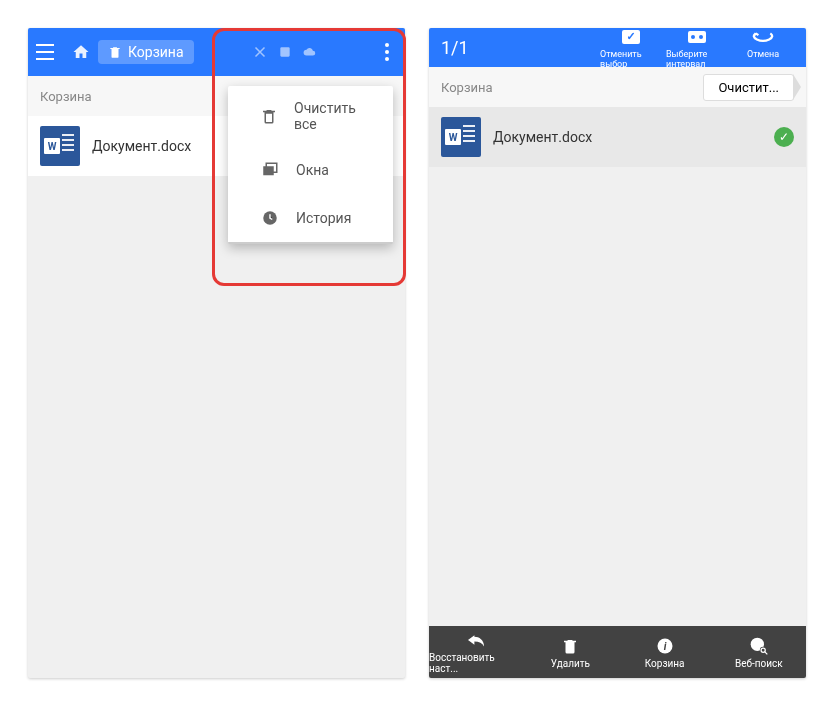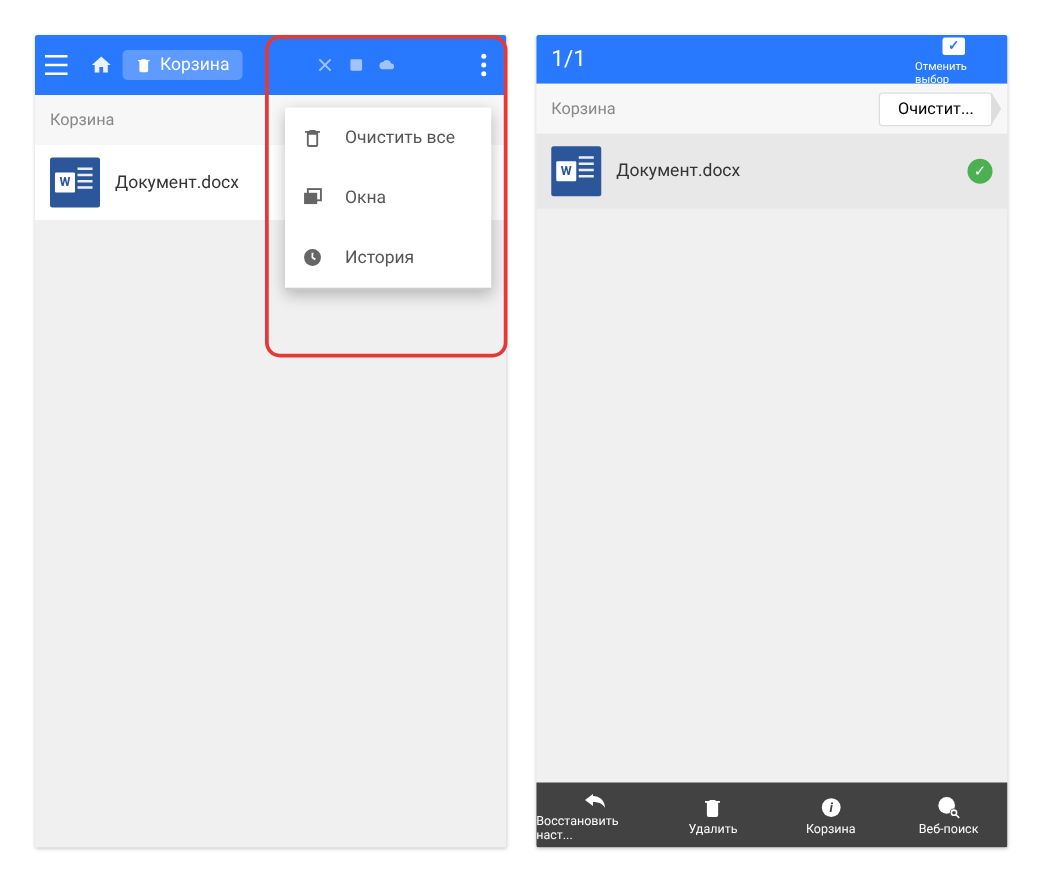--- a/index.html
+++ b/index.html
@@ -40,21 +40,21 @@
     .file-row.sel { background: #e8e8e8; }
     .file-ic { width: 40px; height: 40px; background: #2b579a; border-radius: 2px; display: flex; align-items: center; justify-content: center; color: #fff; font-size: 11px; font-weight: bold; position: relative; }
     .file-ic .w { position:absolute; left:4px; background:#fff; color:#2b579a; width:16px; height:16px; display:flex; align-items:center; justify-content:center; font-size:10px; border-radius:1px; }
     .file-ic .lines { position:absolute; right:6px; top:8px; width:12px; }
     .file-ic .lines div { height:2px; background:rgba(255,255,255,0.9); margin-bottom:3px; }
     .file-name { font-size: 14px; color: #333; flex: 1; }
     .check-circ { width: 20px; height: 20px; background: #4caf50; border-radius: 50%; display: flex; align-items: center; justify-content: center; color: #fff; font-size: 12px; }
     
     
     .menu { position: absolute; top: 48px; right: 8px; left: 8px; background: #fff; box-shadow: 0 4px 12px rgba(0,0,0,0.25); border-radius: 2px; z-index: 10; border-bottom: 2px solid #ccc; }
-    .menu-item { display: flex; align-items: center; padding: 14px 12px; gap: 16px; font-size: 14px; color: #555; cursor: pointer; }
+    .menu-item { display: flex; align-items: center; padding: 14px 32px; gap: 16px; font-size: 14px; color: #555; cursor: pointer; }
     .menu-item .mic { width: 20px; height: 20px; display: flex; align-items: center; justify-content: center; color: #666; }
     
     
     .highlight { position: absolute; top: 28px; left: 212px; width: 194px; height: 258px; border: 3px solid #e53935; border-radius: 12px; pointer-events: none; z-index: 20; }
     
     
     .bottombar { position: absolute; bottom: 0; left: 0; right: 0; height: 52px; background: #424242; display: flex; color: #fff; }
     .bottombar .btn { flex: 1; display: flex; flex-direction: column; align-items: center; justify-content: center; font-size: 10px; gap: 2px; cursor: pointer; }
     .bottombar .btn .bic { width: 20px; height: 20px; display: flex; align-items: center; justify-content: center; }
     
@@ -147,20 +147,34 @@
   <div class="phone">
     <div class="topbar2">
       <div class="count">1/1</div>
       <div class="actions">
         <div class="act">
           <div class="ic">
               <div class="check-box">✓</div>
             </div>
           <span>Отменить выбор</span>
         </div>
+        <div class="act">
+          <div class="ic">
+              <div class="range-box"></div>
+            </div>
+          <span>Выберите интервал</span>
+        </div>
+        <div class="act">
+          <div class="ic">
+              <svg width="22" height="16" viewBox="0 0 24 16">
+                <path fill="none" stroke="#fff" stroke-width="2.5" d="M20 4a10 5 0 11-16 0M4 4l-2 3M4 4l3 2"></path>
+              </svg>
+            </div>
+          <span>Отмена</span>
+        </div>
       </div>
     </div>
     <div class="crumb">
       <span>Корзина</span>
       <div class="pill">Очистит...</div>
     </div>
     <div class="file-row sel">
       <div class="file-ic">
         <div class="w">W</div>
         <div class="lines">

